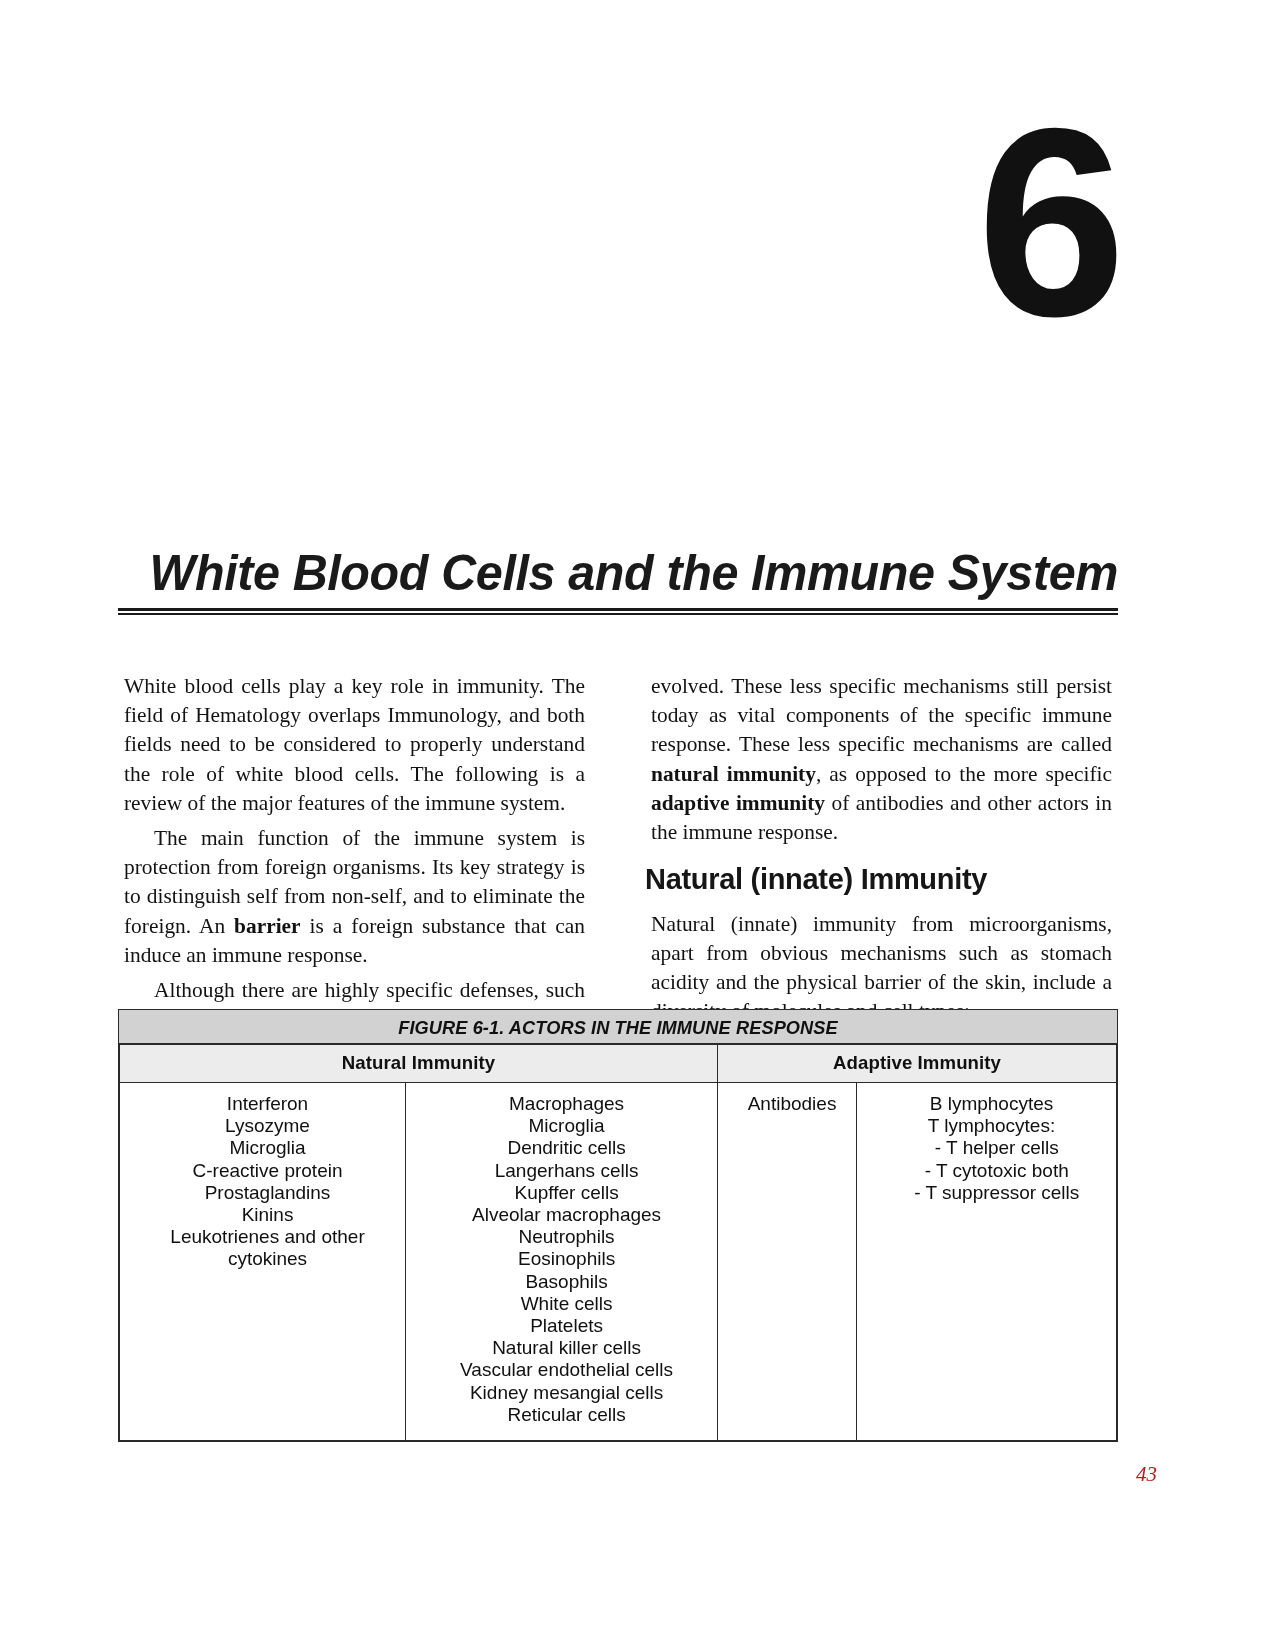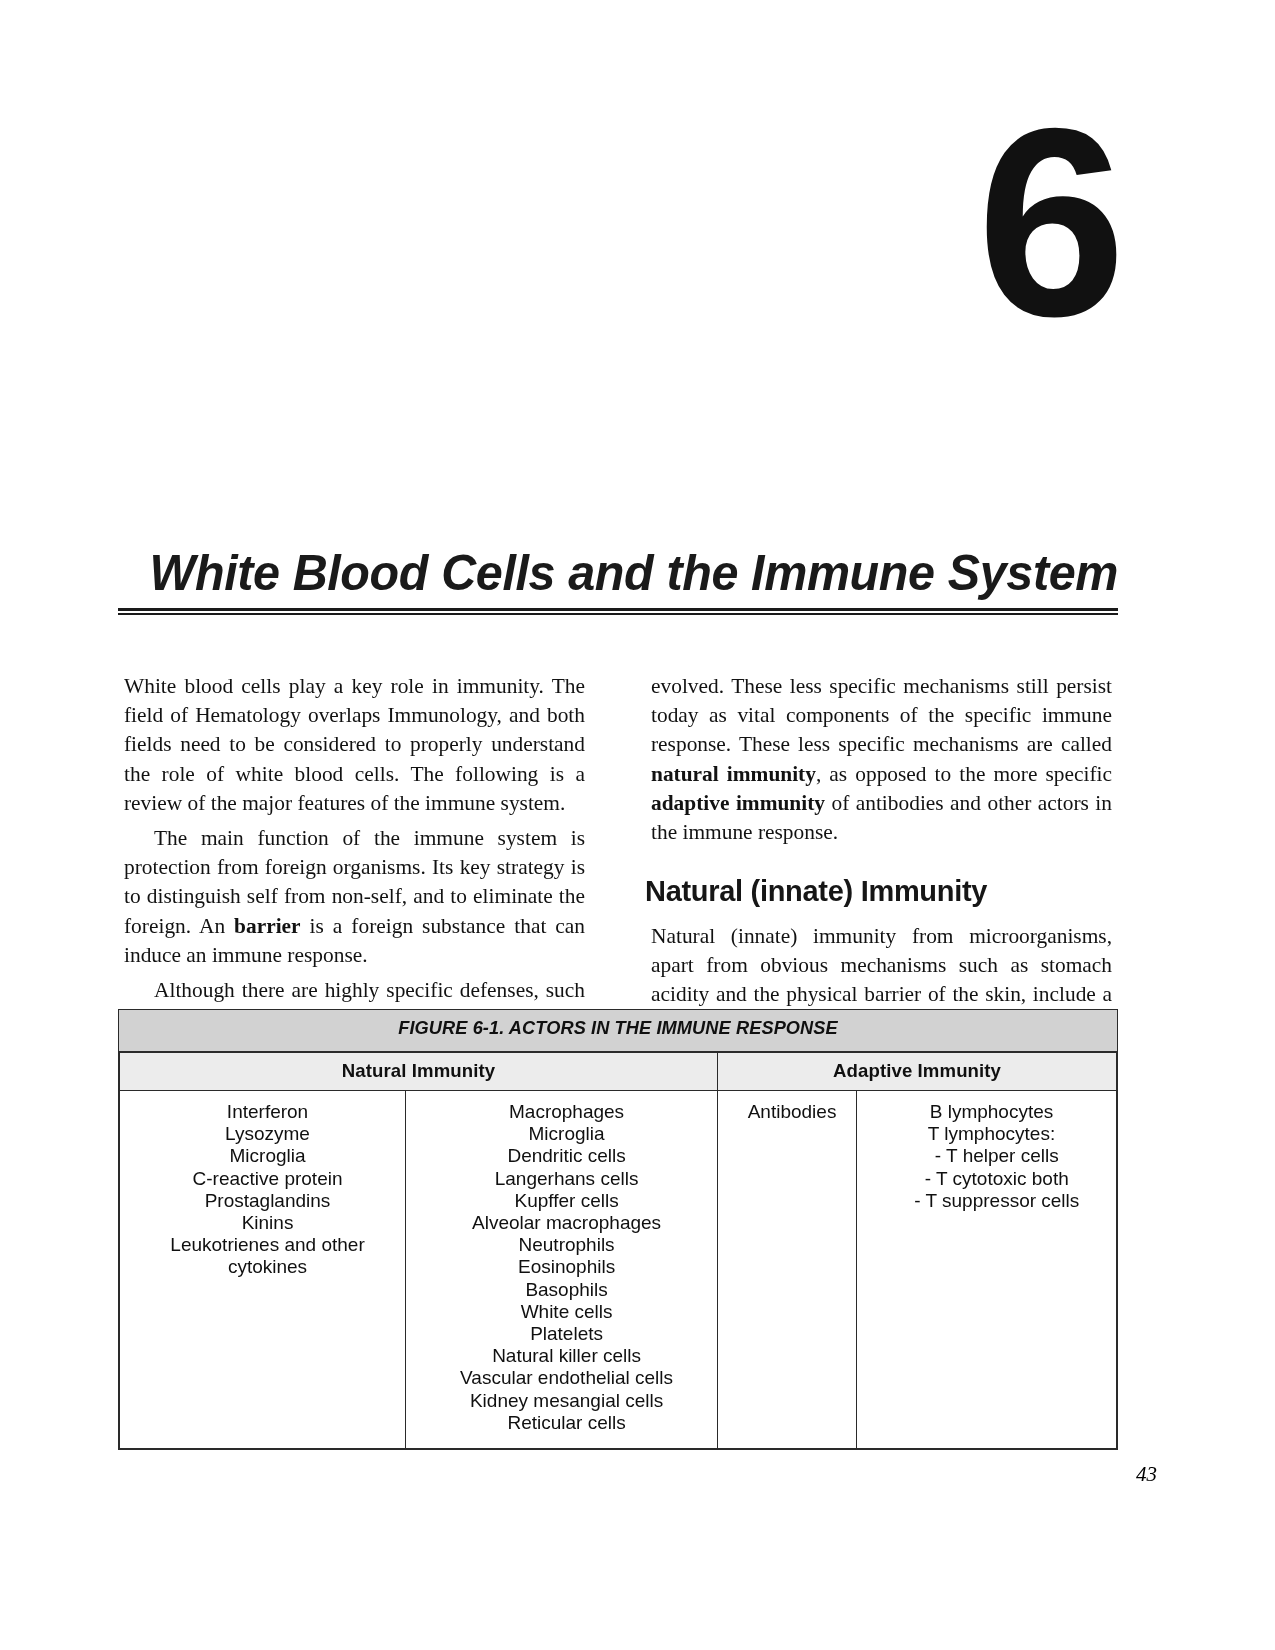--- a/index.html
+++ b/index.html
@@ -79,21 +79,21 @@
     line-height: 29.2px;
     text-align: justify;
     text-justify: inter-word;
     color: #121212;
     hyphens: none;
   }
   p.body + p.body { text-indent: 30px; }
   p.body b { font-weight: bold; }
 
   h2.section-heading {
-    margin: 28px 0 14px 0;
+    margin: 16px 0 14px 0;
     font-family: "Liberation Sans", sans-serif;
     font-weight: bold;
     font-size: 29px;
     line-height: 1.12;
     letter-spacing: -0.3px;
     color: #161616;
   }
 
   
   .figure {
@@ -106,21 +106,21 @@
   }
   .fig-caption {
     background: #d2d2d2;
     border-bottom: 1.6px solid #2a2a2a;
     text-align: center;
     font-family: "Liberation Sans", sans-serif;
     font-weight: bold;
     font-style: italic;
     font-size: 18.2px;
     letter-spacing: 0.1px;
-    padding: 8px 0 12px 0;
+    padding: 8px 0 4px 0;
     color: #101010;
   }
   table.fig-table {
     border-collapse: collapse;
     width: 100%;
     font-family: "Liberation Sans", sans-serif;
     color: #101010;
   }
   table.fig-table th,
   table.fig-table td {
@@ -156,21 +156,21 @@
   .col-ad-cell { width: 245px; }
 
   
   .folio {
     position: absolute;
     right: 118px;
     top: 1462px;
     font-family: "Liberation Serif", serif;
     font-style: italic;
     font-size: 21px;
-    color: #000000;
+    color: #b91c1c;
   }
 </style>
 </head>
 <body>
 
 <div class="page">
 
   <div class="chapter-number">6</div>
 
   <div class="title-block">

